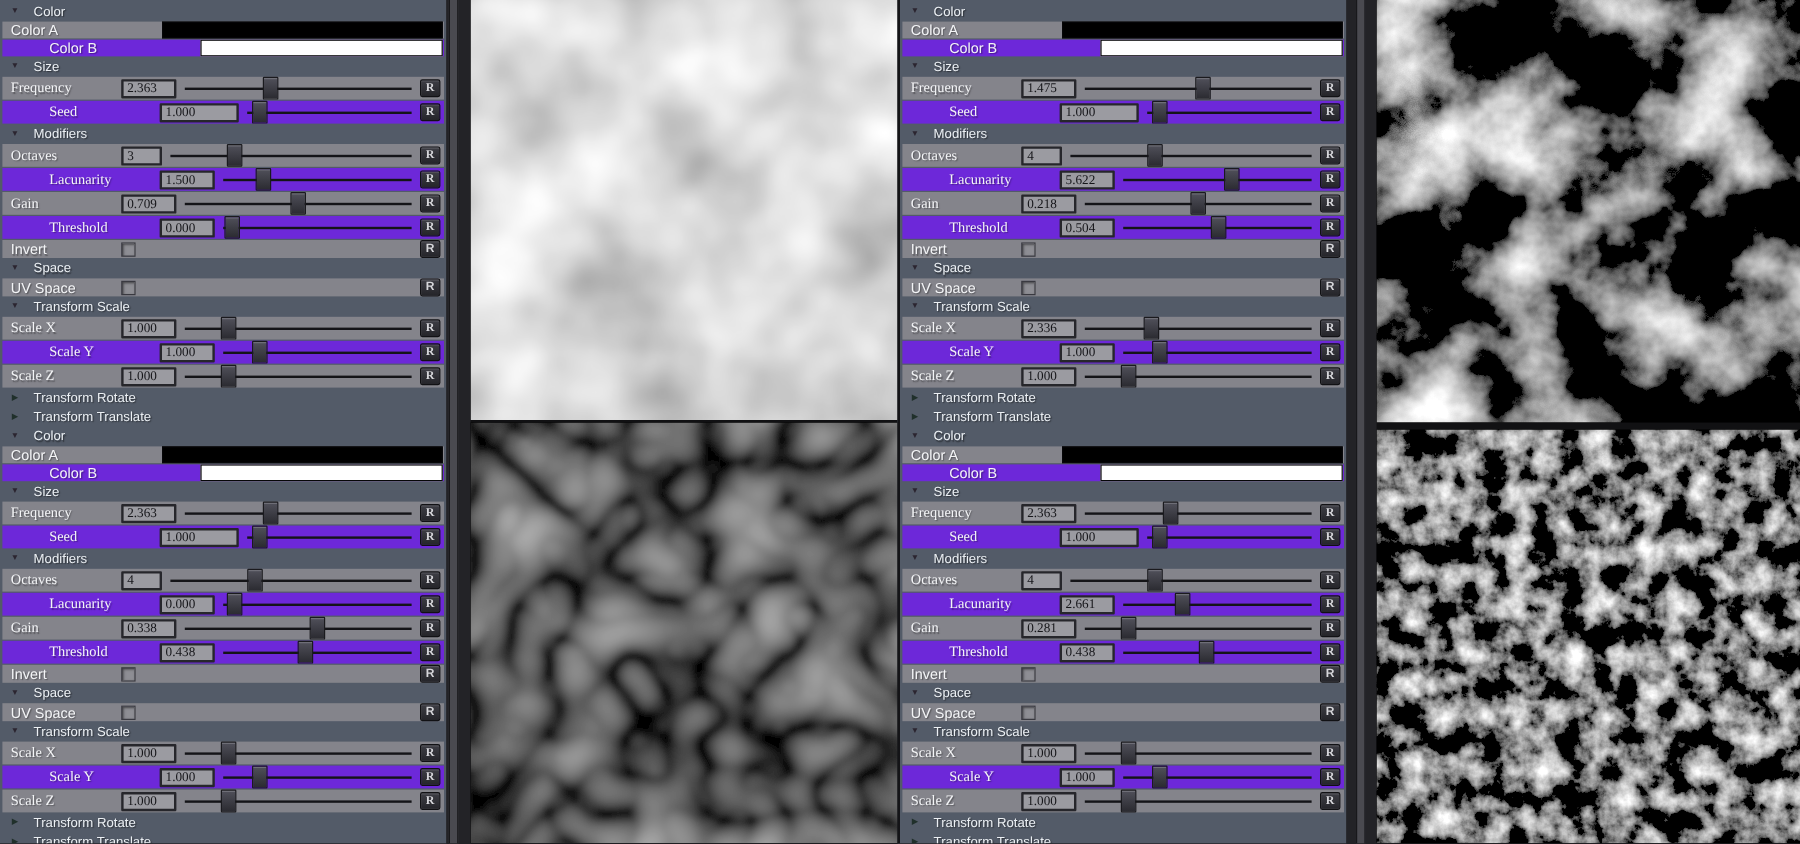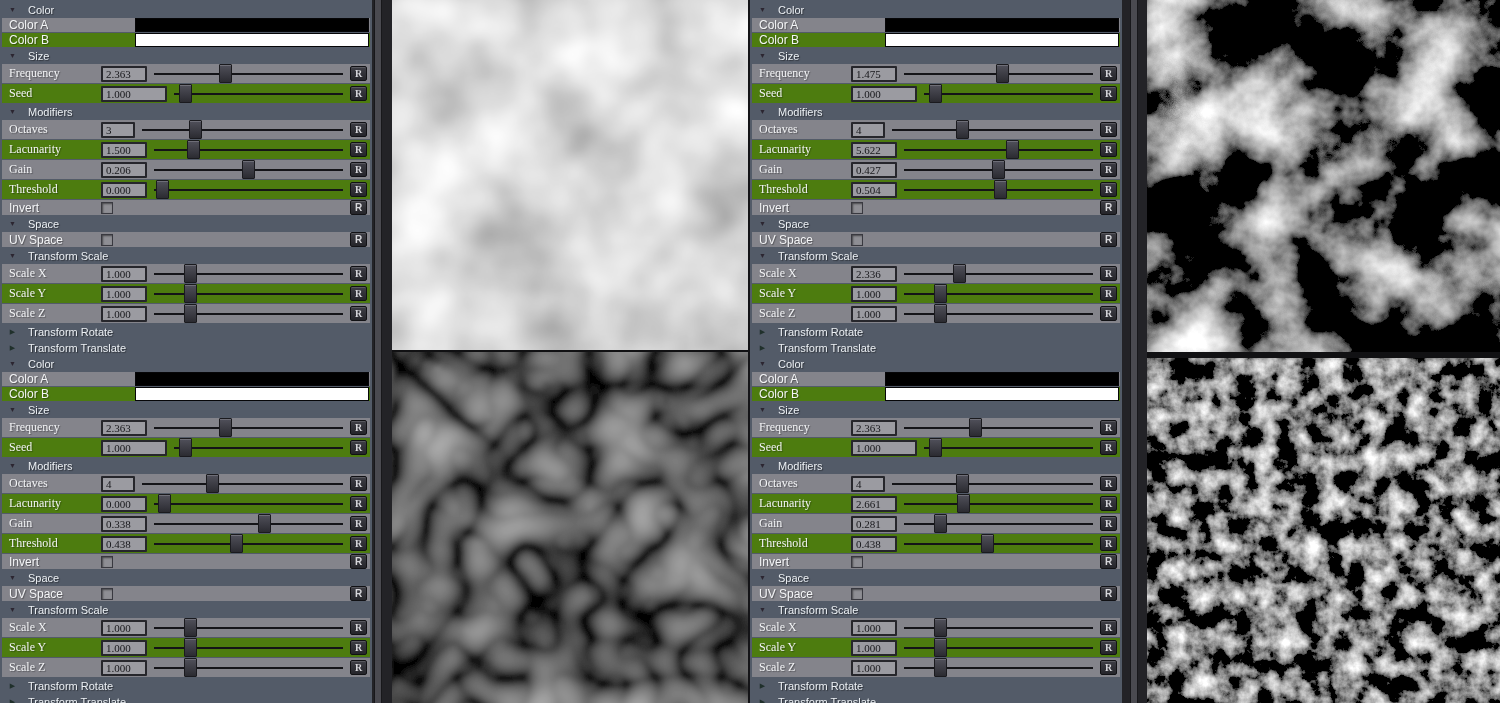--- a/index.html
+++ b/index.html
@@ -21,21 +21,21 @@
   .sec-header{
     height:15px;margin-top:1px;display:flex;align-items:center;
     color:#ecf0f4;font-size:11px;white-space:nowrap;
   }
   .tri{font-size:7px;line-height:15px;width:13px;text-align:center;margin:0 9px 0 4px;flex:none;color:#2b2530;}
   .tri.closed{color:#20302b;}
   .sec-label{text-shadow:1px 1px 1px rgba(0,0,0,.45);}
   .rows{display:flex;flex-direction:column;row-gap:1px;margin-top:1px;}
   .row{display:flex;align-items:center;color:#f4f5f7;font-size:12px;}
   .row-a{background:#84848b;}
-  .row-b{background:#4d7c0f;}
+  .row-b{background:#6d28d9;padding-left:32px;}
   .row .lbl{
     width:92px;flex:none;padding-left:7px;white-space:nowrap;overflow:hidden;
     text-shadow:1px 1px 1px rgba(0,0,0,.35);
   }
   .color-row{height:14px;}
   .color-row .lbl{width:126px;}
   .swatch{flex:1;height:12px;border:1px solid #060608;margin-right:1px;}
   .slider-row{height:19px;font-family:Liberation Serif, serif;}
   .vfield{
     height:16px;box-sizing:border-box;flex:none;display:flex;align-items:center;
@@ -146,21 +146,21 @@
           <span class="lbl">Lacunarity</span>
           <div class="vfield fw-d">1.500</div>
           <div class="sliderwrap">
             <div class="track"></div>
             <div class="handle" style="left: calc(19% - 2.47px);"></div>
           </div>
           <div class="rbtn">R</div>
         </div>
         <div class="row slider-row row-a">
           <span class="lbl">Gain</span>
-          <div class="vfield fw-d">0.206</div>
+          <div class="vfield fw-d">0.709</div>
           <div class="sliderwrap">
             <div class="track"></div>
             <div class="handle" style="left: calc(50% - 6.5px);"></div>
           </div>
           <div class="rbtn">R</div>
         </div>
         <div class="row slider-row row-b">
           <span class="lbl">Threshold</span>
           <div class="vfield fw-d">0.000</div>
           <div class="sliderwrap">
@@ -463,21 +463,21 @@
           <span class="lbl">Lacunarity</span>
           <div class="vfield fw-d">5.622</div>
           <div class="sliderwrap">
             <div class="track"></div>
             <div class="handle" style="left: calc(58% - 7.54px);"></div>
           </div>
           <div class="rbtn">R</div>
         </div>
         <div class="row slider-row row-a">
           <span class="lbl">Gain</span>
-          <div class="vfield fw-d">0.427</div>
+          <div class="vfield fw-d">0.218</div>
           <div class="sliderwrap">
             <div class="track"></div>
             <div class="handle" style="left: calc(50% - 6.5px);"></div>
           </div>
           <div class="rbtn">R</div>
         </div>
         <div class="row slider-row row-b">
           <span class="lbl">Threshold</span>
           <div class="vfield fw-d">0.504</div>
           <div class="sliderwrap">

